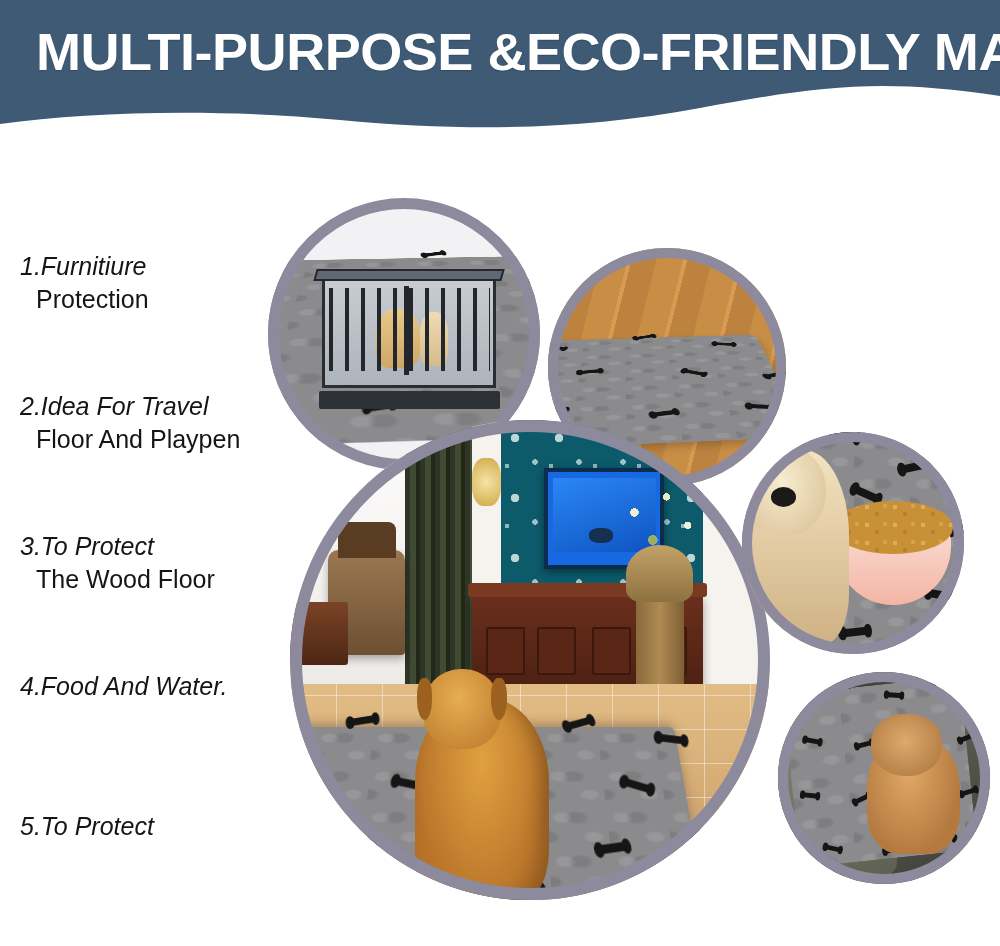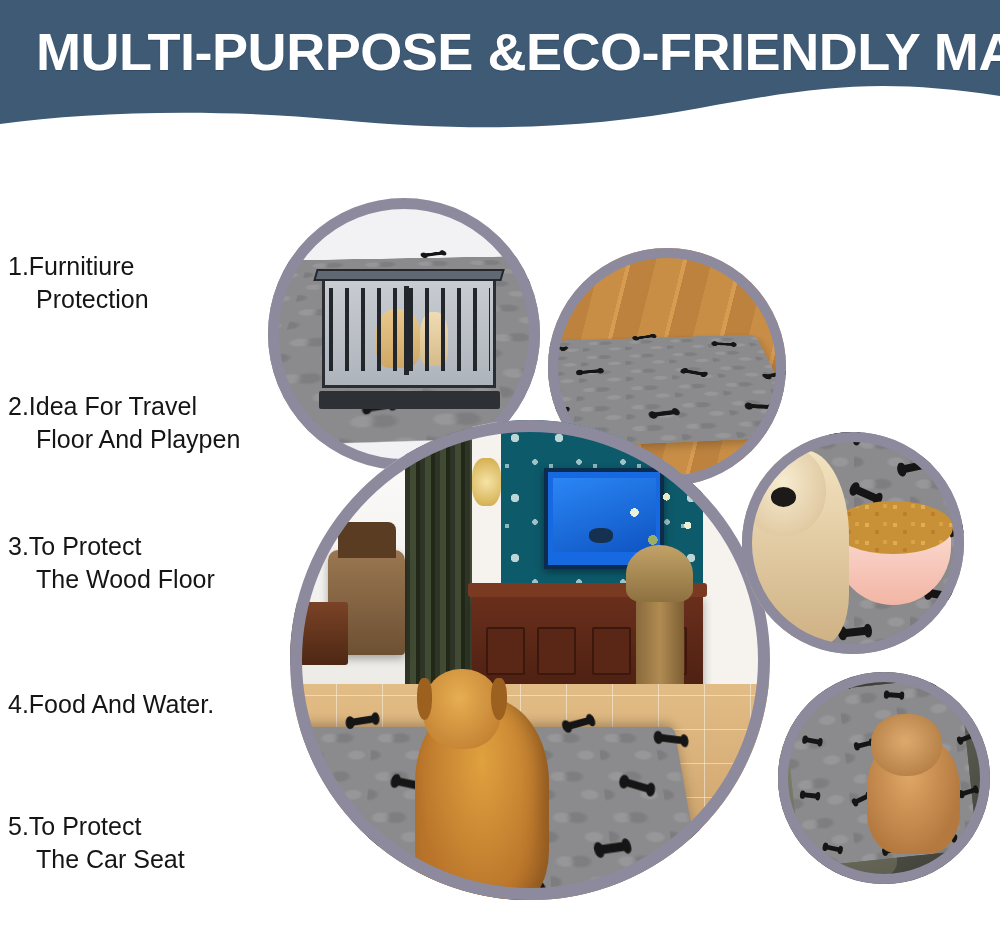--- a/index.html
+++ b/index.html
@@ -30,26 +30,26 @@
 
   
   .features{position:absolute;left:0;top:236px;width:290px;}
   .feature{
     position:absolute;left:0;
     color:#151515;
     font-size:25px;
     line-height:33px;
     font-family:"Liberation Sans","DejaVu Sans",sans-serif;
   }
-  .feature .l1{display:block;padding-left:8px;white-space:nowrap;}
+  .feature .l1{display:block;padding-left:20px;white-space:nowrap;font-style:italic;}
   .feature .l2{display:block;padding-left:36px;white-space:nowrap;}
   #feature-0{top:14px;}
   #feature-1{top:154px;}
   #feature-2{top:294px;}
-  #feature-3{top:434px;margin-top:18px;}
+  #feature-3{top:434px;}
   #feature-4{top:574px;}
 
   
   .bubble{position:absolute;border-radius:50%;overflow:hidden;}
   .ring{position:absolute;border-radius:50%;box-sizing:border-box;pointer-events:none;}
 
   
   .scene{position:absolute;inset:0;}
 
   
@@ -231,21 +231,20 @@
       <span class="l1">3.To Protect</span>
       <span class="l2">The Wood Floor</span>
     </div>
 
     <div class="feature" id="feature-3" style="color: rgb(21, 21, 21);">
       <span class="l1">4.Food And Water.</span>
     </div>
 
     <div class="feature" id="feature-4" style="color: rgb(21, 21, 21);">
       <span class="l1">5.To Protect</span>
-      <span class="l2">The Car Seat</span>
     </div>
   </div>
 
   <div class="bubble" id="bubble-crate">
     <div class="scene">
       <div class="crate-floor"></div>
       <div class="crate-mat mat" style="background-color: rgb(139, 139, 141);">
         <div class="bones">
           <div class="bone m" style="left: 12%; top: 8%; transform: rotate(18deg) scale(0.8); background: rgb(21, 21, 21);"></div>
           <div class="bone m" style="left: 54%; top: 4%; transform: rotate(-12deg) scale(0.85); background: rgb(21, 21, 21);"></div>

